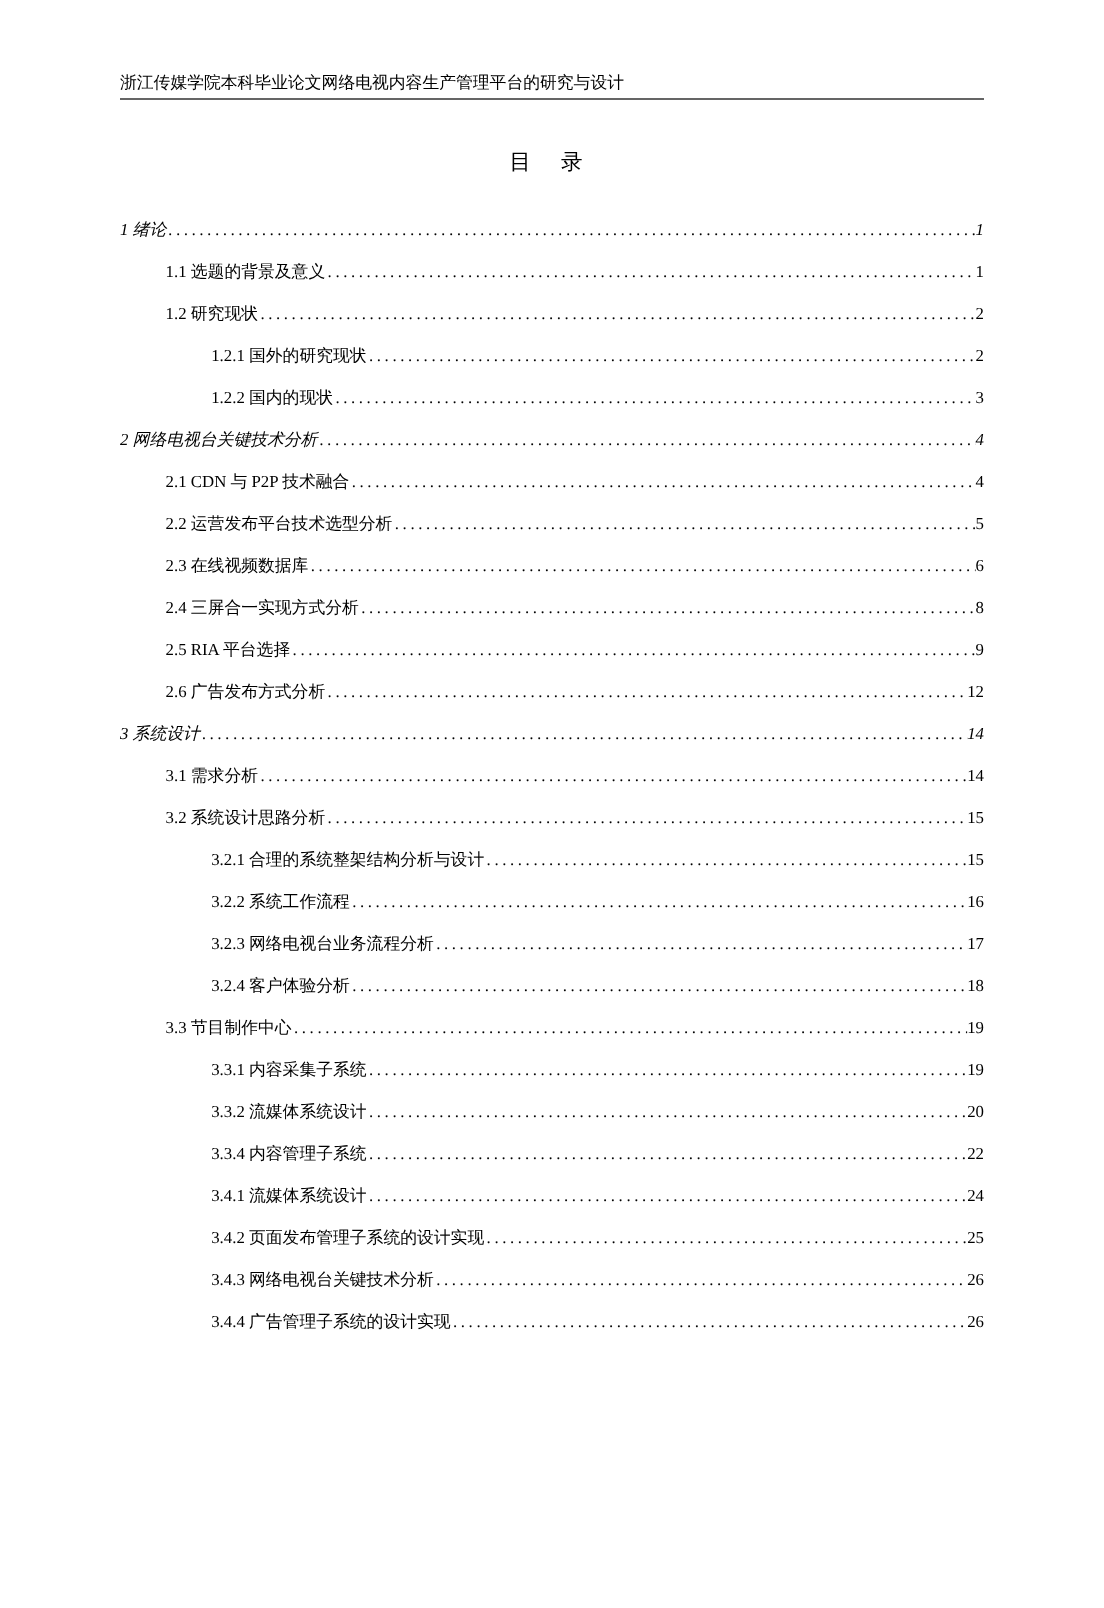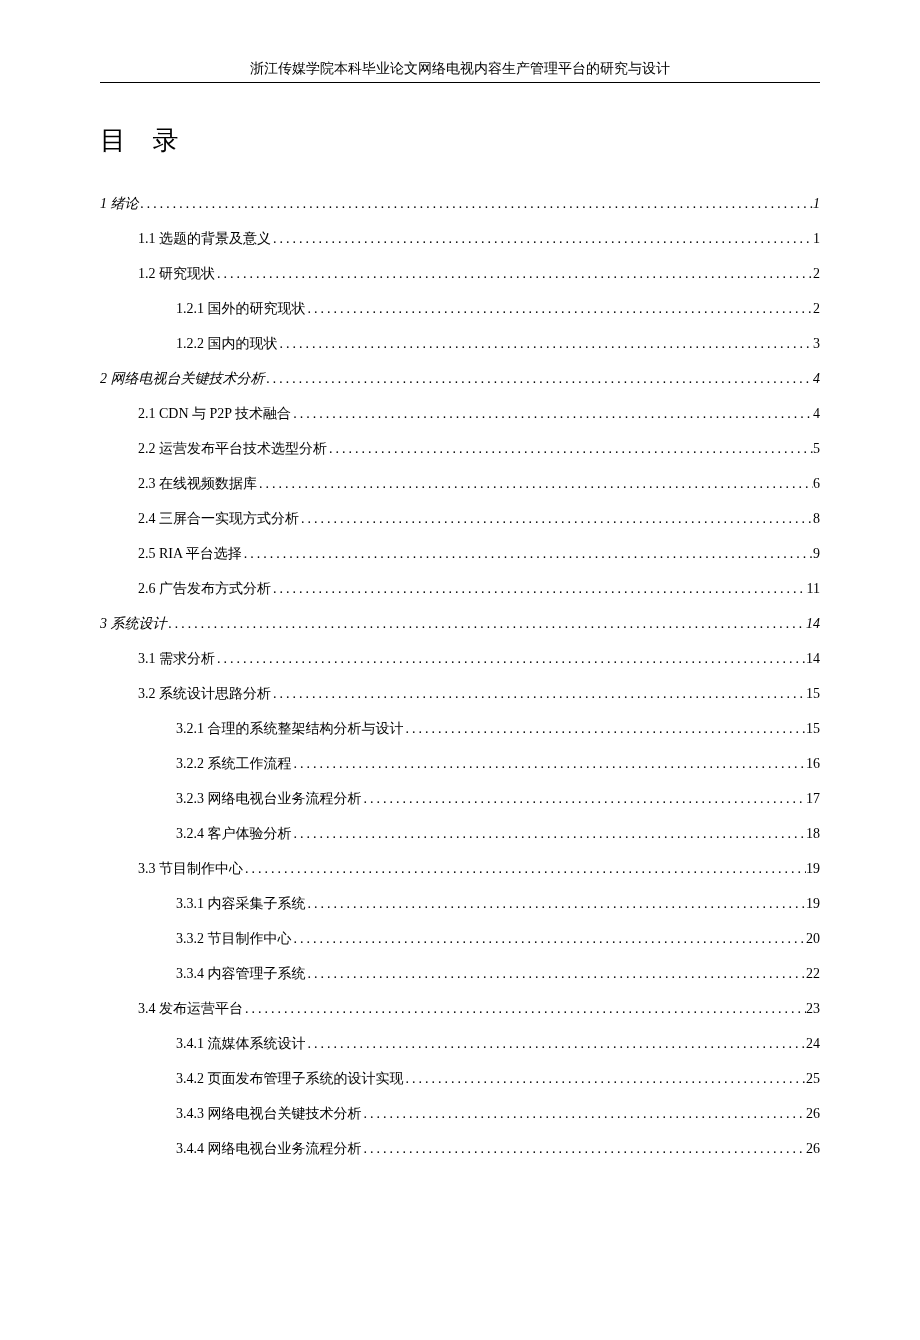--- a/index.html
+++ b/index.html
@@ -6,30 +6,30 @@
     body {
       width: 920px;
       height: 1340px;
       background: #fff;
       font-family: "SimSun", "宋体", serif;
       padding: 60px 100px 60px 100px;
       color: #000;
     }
     .header-row {
       display: flex;
-      justify-content: center;
+      justify-content: flex-start;
       font-size: 14px;
       border-bottom: 1px solid #000;
       padding-bottom: 4px;
       margin-bottom: 40px;
     }
     .toc-title {
-      text-align: left;
-      font-size: 26px;
-      font-family: Liberation Serif, serif;
+      text-align: center;
+      font-size: 18px;
+      font-family: Liberation Sans, sans-serif;
       letter-spacing: 10px;
       margin-bottom: 28px;
     }
     .toc-list {
       font-size: 14px;
       line-height: 2.5;
     }
     .toc-entry {
       display: flex;
       white-space: nowrap;
@@ -116,21 +116,21 @@
       <span class="page">8</span>
     </div>
     <div class="toc-entry lvl1">
       <span class="label">2.5 RIA 平台选择</span>
       <span class="dots"></span>
       <span class="page">9</span>
     </div>
     <div class="toc-entry lvl1">
       <span class="label">2.6 广告发布方式分析</span>
       <span class="dots"></span>
-      <span class="page">11</span>
+      <span class="page">12</span>
     </div>
     <div class="toc-entry lvl0">
       <span class="label">3 系统设计</span>
       <span class="dots"></span>
       <span class="page">14</span>
     </div>
     <div class="toc-entry lvl1">
       <span class="label">3.1 需求分析</span>
       <span class="dots"></span>
       <span class="page">14</span>
@@ -164,47 +164,42 @@
       <span class="label">3.3 节目制作中心</span>
       <span class="dots"></span>
       <span class="page">19</span>
     </div>
     <div class="toc-entry lvl2">
       <span class="label">3.3.1 内容采集子系统</span>
       <span class="dots"></span>
       <span class="page">19</span>
     </div>
     <div class="toc-entry lvl2">
-      <span class="label">3.3.2 节目制作中心</span>
+      <span class="label">3.3.2 流媒体系统设计</span>
       <span class="dots"></span>
       <span class="page">20</span>
     </div>
     <div class="toc-entry lvl2">
       <span class="label">3.3.4 内容管理子系统</span>
       <span class="dots"></span>
       <span class="page">22</span>
     </div>
-    <div class="toc-entry lvl1">
-      <span class="label">3.4 发布运营平台</span>
-      <span class="dots"></span>
-      <span class="page">23</span>
-    </div>
     <div class="toc-entry lvl2">
       <span class="label">3.4.1 流媒体系统设计</span>
       <span class="dots"></span>
       <span class="page">24</span>
     </div>
     <div class="toc-entry lvl2">
       <span class="label">3.4.2 页面发布管理子系统的设计实现</span>
       <span class="dots"></span>
       <span class="page">25</span>
     </div>
     <div class="toc-entry lvl2">
       <span class="label">3.4.3 网络电视台关键技术分析</span>
       <span class="dots"></span>
       <span class="page">26</span>
     </div>
     <div class="toc-entry lvl2">
-      <span class="label">3.4.4 网络电视台业务流程分析</span>
+      <span class="label">3.4.4 广告管理子系统的设计实现</span>
       <span class="dots"></span>
       <span class="page">26</span>
     </div>
   </div>
 
 </body></html>

